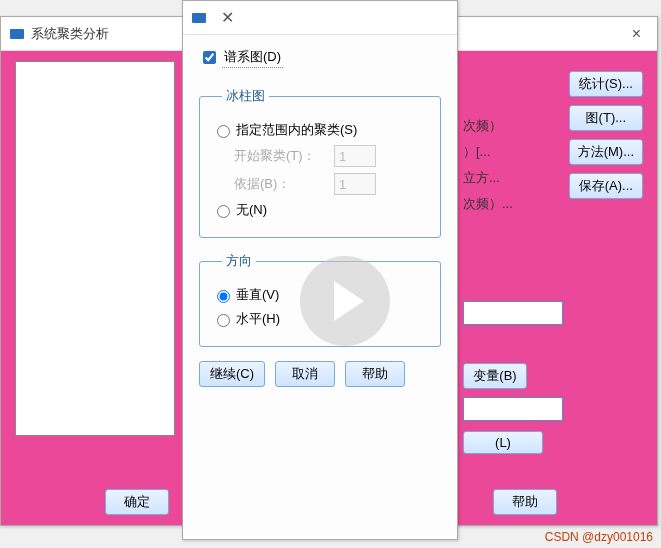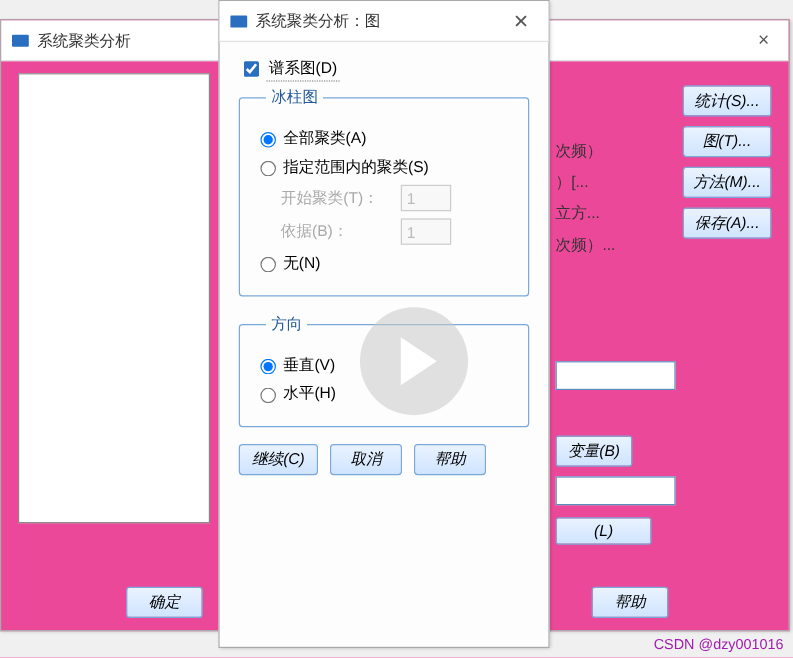--- a/index.html
+++ b/index.html
@@ -6,40 +6,40 @@
 body { margin: 0; width: 661px; height: 548px; background: #f0f0f0; position: relative; overflow: hidden; }
 .window { position: absolute; background: #ec4899; border: 1px solid #aaa; box-shadow: 1px 1px 3px rgba(0,0,0,0.2); }
 .titlebar { height: 34px; display: flex; align-items: center; padding: 0 8px; background: #fff; border-bottom: 1px solid #e0e0e0; }
 .titlebar .icon { width: 16px; height: 16px; margin-right: 6px; }
 .titlebar .title { flex: 1; color: #333; }
 .titlebar .close { font-size: 16px; color: #555; padding: 2px 8px; cursor: pointer; }
 .main-window { left: 0; top: 16px; width: 658px; height: 510px; }
 .main-body { padding: 10px 14px 10px 14px; display: flex; height: calc(100% - 34px); }
 .list-box { width: 160px; height: 375px; border: 1px solid #888; background: #fff; }
 .right-buttons { position: absolute; right: 14px; top: 54px; display: flex; flex-direction: column; gap: 8px; }
-.btn { background: linear-gradient(#eaf3ff, #cfe4ff); border: 1px solid #7aa8d8; border-radius: 3px; padding: 3px 8px; color: #000; cursor: pointer; white-space: nowrap; text-align: center; font-style: italic; }
+.btn { background: linear-gradient(#eaf3ff, #cfe4ff); border: 1px solid #7aa8d8; border-radius: 3px; padding: 3px 8px; color: #000; cursor: pointer; white-space: nowrap; text-align: center; }
 .main-bottom-buttons { position: absolute; bottom: 10px; left: 104px; display: flex; gap: 6px; }
 .partial-text { position: absolute; color: #333; }
 .input-box { border: 1px solid #5a8cc0; background: #fff; height: 24px; }
 .dialog { left: 182px; top: 0; width: 276px; height: 540px; z-index: 10; background: #fdfdfd; }
 .dialog-body { padding: 12px 16px; }
-.checkbox-row { display: flex; align-items: center; margin-bottom: 4px; }
+.checkbox-row { display: flex; align-items: center; margin-bottom: 19px; }
 .checkbox-row input { margin-right: 6px; accent-color: #2a6fbf; }
 .checkbox-row .lbl { border-bottom: 1px dotted #888; padding: 1px 2px; }
 fieldset { border: 1px solid #7aa8d8; border-radius: 3px; margin: 0 0 14px 0; padding: 10px 12px 12px 12px; }
 legend { color: #225a99; padding: 0 4px; margin-left: 10px; }
 .radio-row { display: flex; align-items: center; margin: 6px 0; }
 .radio-row input { margin-right: 6px; }
 .sub-field { display: flex; align-items: center; margin: 6px 0 6px 22px; color: #aaa; }
 .sub-field label { width: 100px; }
 .sub-field .num-input { width: 42px; height: 22px; border: 1px solid #ccc; background: #f8f8f8; color: #bbb; padding: 0 4px; }
 .dialog-buttons { display: flex; gap: 10px; justify-content: flex-start; margin-top: 8px; }
 .play-overlay { position: absolute; left: 300px; top: 256px; width: 90px; height: 90px; border-radius: 50%; background: rgba(200,200,200,0.55); display: flex; align-items: center; justify-content: center; z-index: 20; }
 .play-overlay .tri { width: 0; height: 0; border-left: 30px solid #fff; border-top: 20px solid transparent; border-bottom: 20px solid transparent; margin-left: 8px; }
-.watermark { position: absolute; right: 8px; bottom: 4px; color: #a21caf; font-size: 12px; z-index: 30; }
+.watermark { position: absolute; right: 8px; bottom: 4px; color: #c2410c; font-size: 12px; z-index: 30; }
 .svg-icon { fill: #2a6fbf; }
 </style>
 </head>
 <body>
 
 <div class="window main-window">
   <div class="titlebar">
     <span class="icon">
       <svg width="16" height="16" viewBox="0 0 16 16">
           <rect class="svg-icon" x="1" y="3" width="14" height="10" rx="1"></rect>
@@ -76,37 +76,32 @@
   <div class="btn" style="position:absolute; bottom:10px; left:492px; width:64px;">帮助</div>
 </div>
 
 <div class="window dialog">
   <div class="titlebar">
     <span class="icon">
       <svg width="16" height="16" viewBox="0 0 16 16">
           <rect class="svg-icon" x="1" y="3" width="14" height="10" rx="1"></rect>
         </svg>
     </span>
-    <span class="title">系统聚类分析：图</span>
     <span class="close">✕</span>
   </div>
   <div class="dialog-body">
 
     <div class="checkbox-row">
       <input type="checkbox" checked="" style="">
       <span class="lbl">谱系图(D)</span>
     </div>
 
     <fieldset>
       <legend>冰柱图</legend>
 
-      <div class="radio-row">
-        <input type="radio" name="icicle" checked="" style="">
-        <span>全部聚类(A)</span>
-      </div>
       <div class="radio-row">
         <input type="radio" name="icicle" style="">
         <span>指定范围内的聚类(S)</span>
       </div>
 
       <div class="sub-field">
         <label>开始聚类(T)：</label>
         <input class="num-input" disabled="" value="1" style="">
       </div>
       <div class="sub-field">

